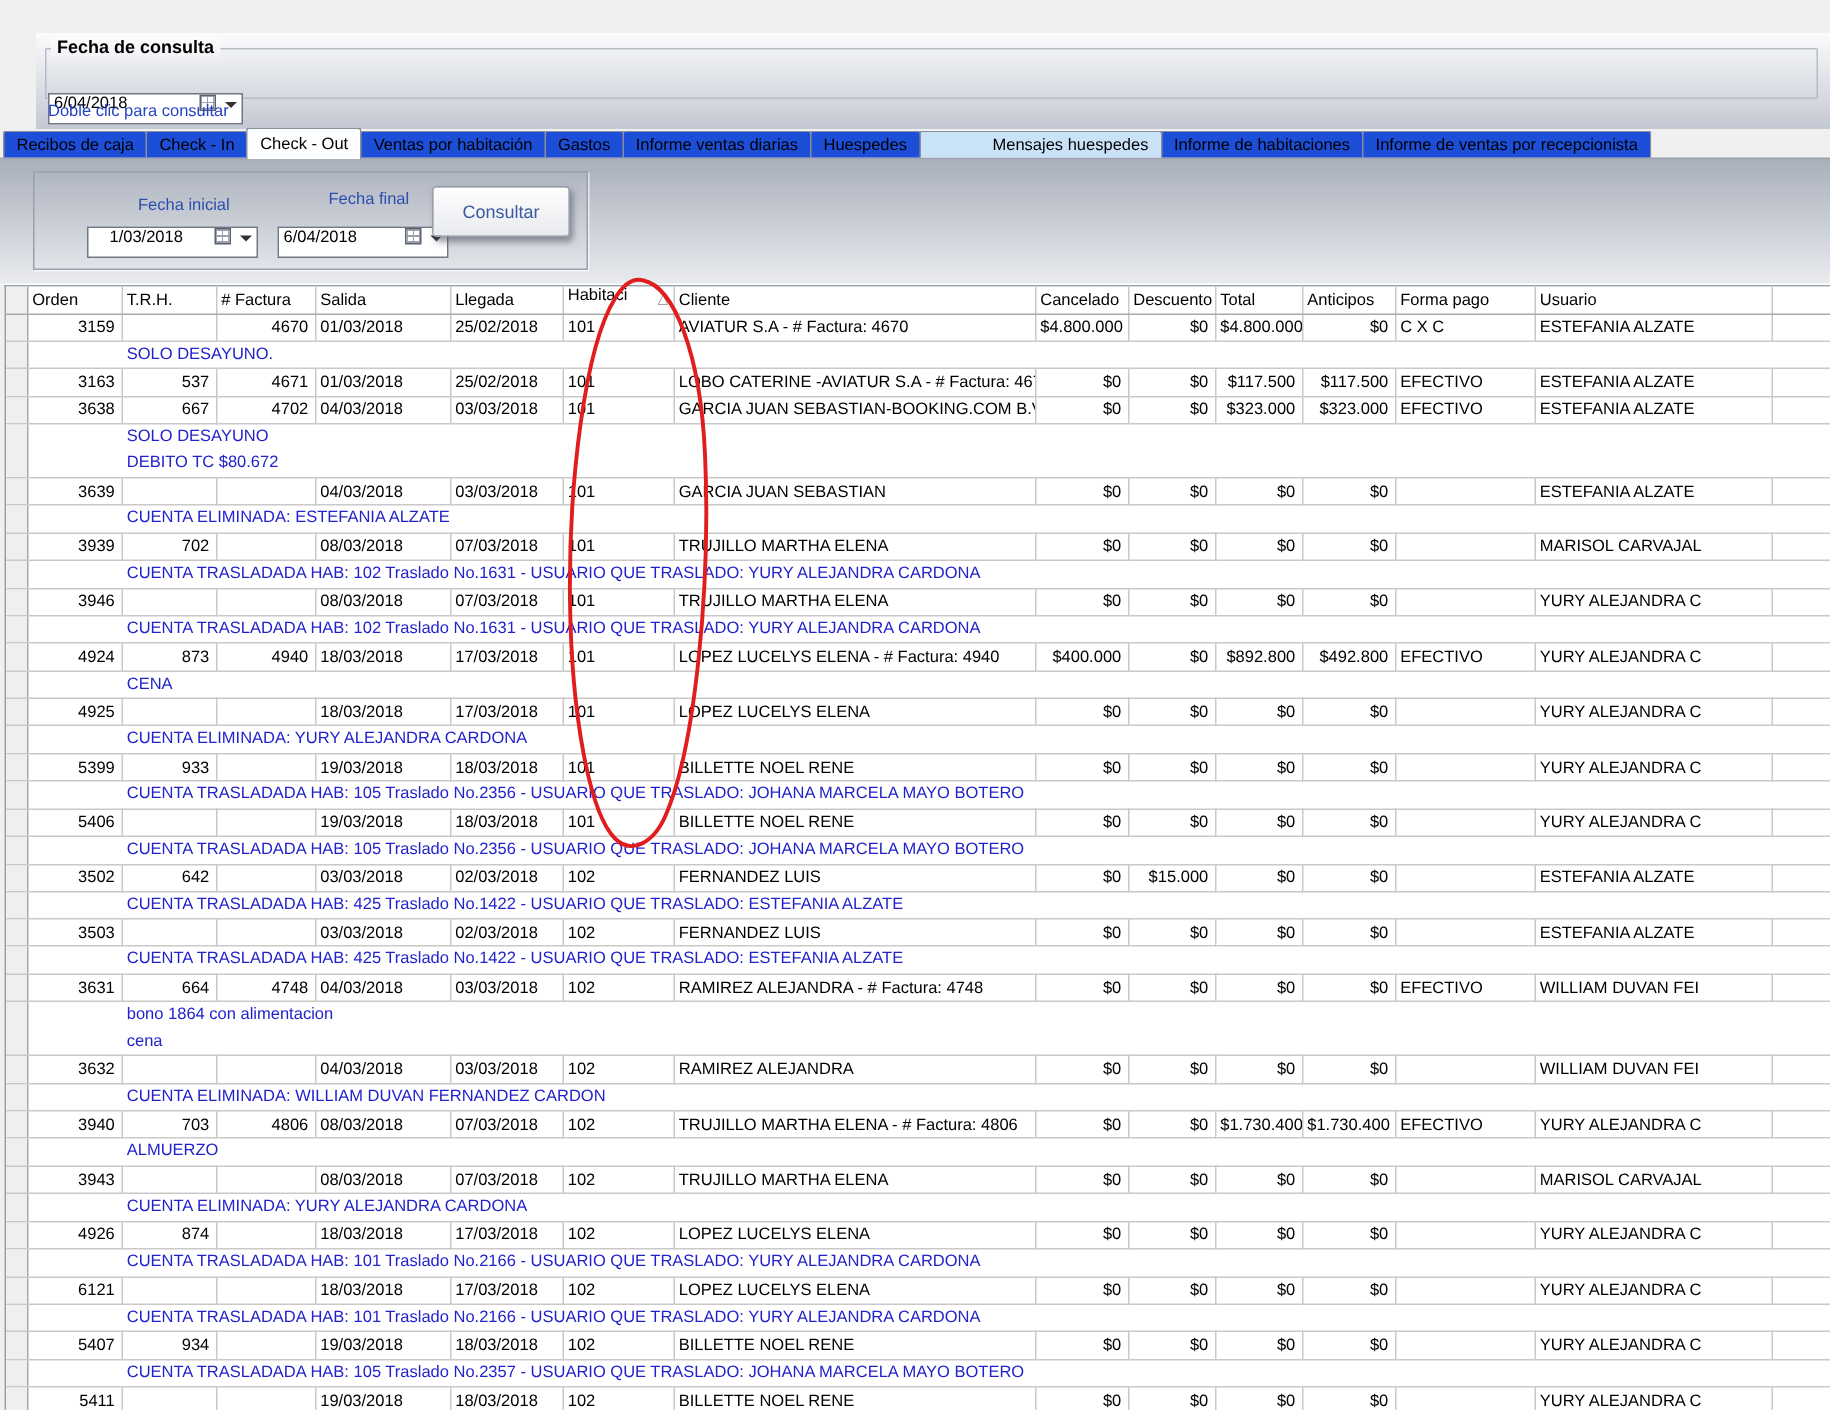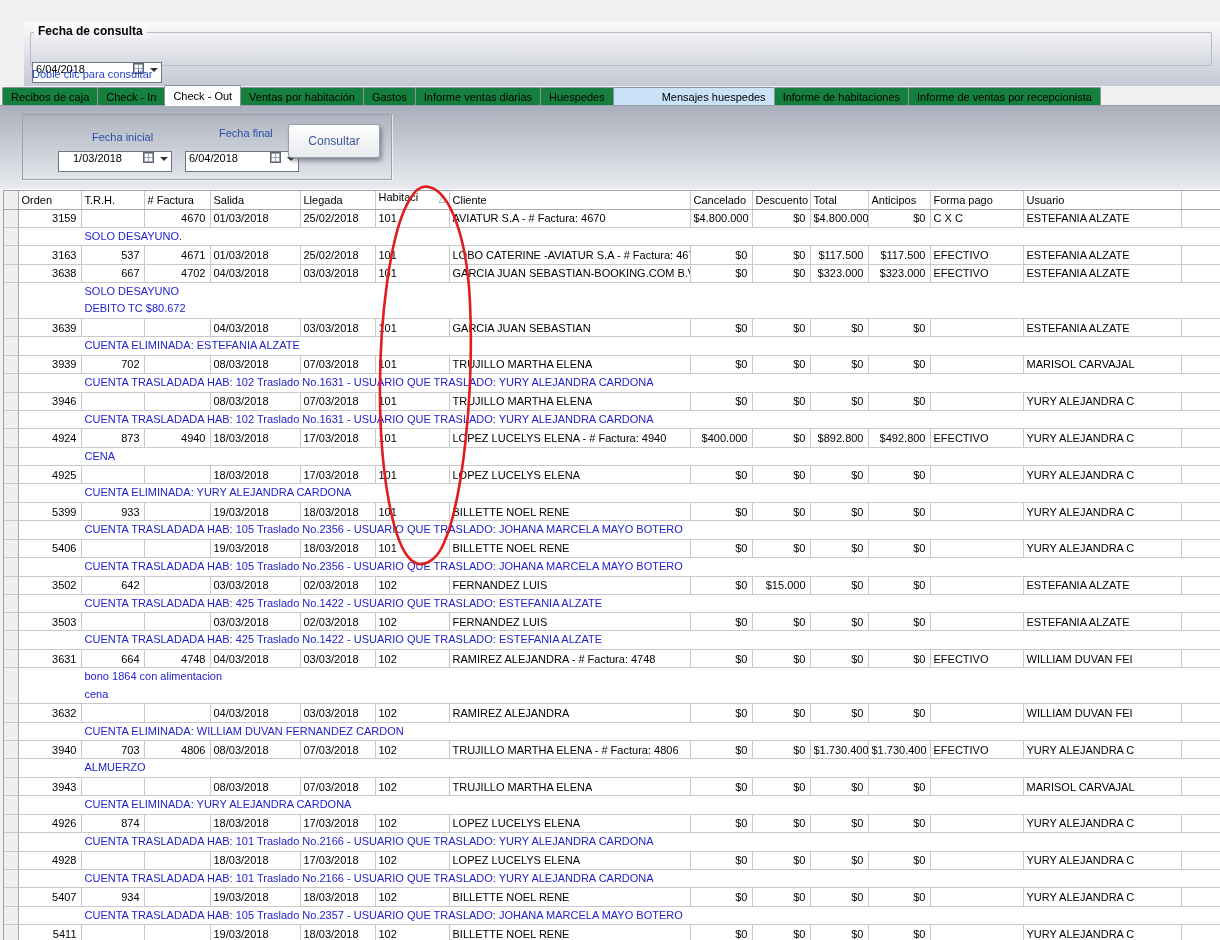--- a/index.html
+++ b/index.html
@@ -28,21 +28,21 @@
       repeating-linear-gradient(90deg,#9aa2b0 0 1px,transparent 1px 4px),
       repeating-linear-gradient(0deg,#9aa2b0 0 1px,transparent 1px 4px), #fff; }
   .dd-arrow { width:0; height:0; border:4px solid transparent; border-top-color:#333; margin:5px 0 0 6px; }
   .combo-main { left:8px; top:40px; }
   .hint { position:absolute; left:8px; top:46px; color:var(--hint-blue,#2443c4); }
 
   
   .tabstrip { position:absolute; top:86px; left:0; right:0; height:20px; background:#f0f0f0;
               display:flex; align-items:flex-end; padding-left:2px; border-bottom:1px solid #9aa1ad; }
   .tab { height:18px; line-height:16px; padding:1px 8px 0; border:1px solid #8a909b; border-bottom:none;
-         border-radius:2px 2px 0 0; margin-right:-1px; background:#15803d; white-space:nowrap; cursor:pointer; }
+         border-radius:2px 2px 0 0; margin-right:-1px; background:#1d4ed8; white-space:nowrap; cursor:pointer; }
   .tab.active { height:21px; line-height:19px; background:#fcfdfe; position:relative; z-index:3; margin-bottom:-1px; }
   .tab.hl { background:var(--tab-highlight,#c9e2f8);padding-left:48px; }
 
   
   .filter-panel { position:absolute; top:106px; left:0; right:0; height:84px;
                   background: linear-gradient(#a9afbb, #e9ebef); border-bottom:1px solid #fdfdfe; }
   .filter-group { position:absolute; left:22px; top:8px; width:370px; height:66px;
                   border:1px solid #9aa0ac; box-shadow:1px 1px 0 rgba(255,255,255,.65); }
   .fg-label { position:absolute; color:var(--label-blue,#2b4fae); white-space:nowrap;padding-left:24px; }
   .lbl-inicial { left:45px; top:16px; }
@@ -542,21 +542,21 @@
             <td class="filler" data-interactable="false"></td>
           </tr>
           <tr data-interactable="true">
             <td class="ind" data-interactable="false"></td>
             <td colspan="14" class="note" data-interactable="false">
               <div>CUENTA TRASLADADA HAB: 101 Traslado No.2166 - USUARIO QUE TRASLADO: YURY ALEJANDRA CARDONA</div>
             </td>
           </tr>
           <tr data-interactable="true">
             <td class="ind" data-interactable="false"></td>
-            <td class="num" data-interactable="false">4928</td>
+            <td class="num" data-interactable="false">6121</td>
             <td class="num" data-interactable="false"></td>
             <td class="num" data-interactable="false"></td>
             <td class="txt" data-interactable="false">18/03/2018</td>
             <td class="txt" data-interactable="false">17/03/2018</td>
             <td class="txt" data-interactable="false">102</td>
             <td class="txt" data-interactable="false">LOPEZ LUCELYS ELENA</td>
             <td class="num" data-interactable="false">$0</td>
             <td class="num" data-interactable="false">$0</td>
             <td class="num" data-interactable="false">$0</td>
             <td class="num" data-interactable="false">$0</td>

